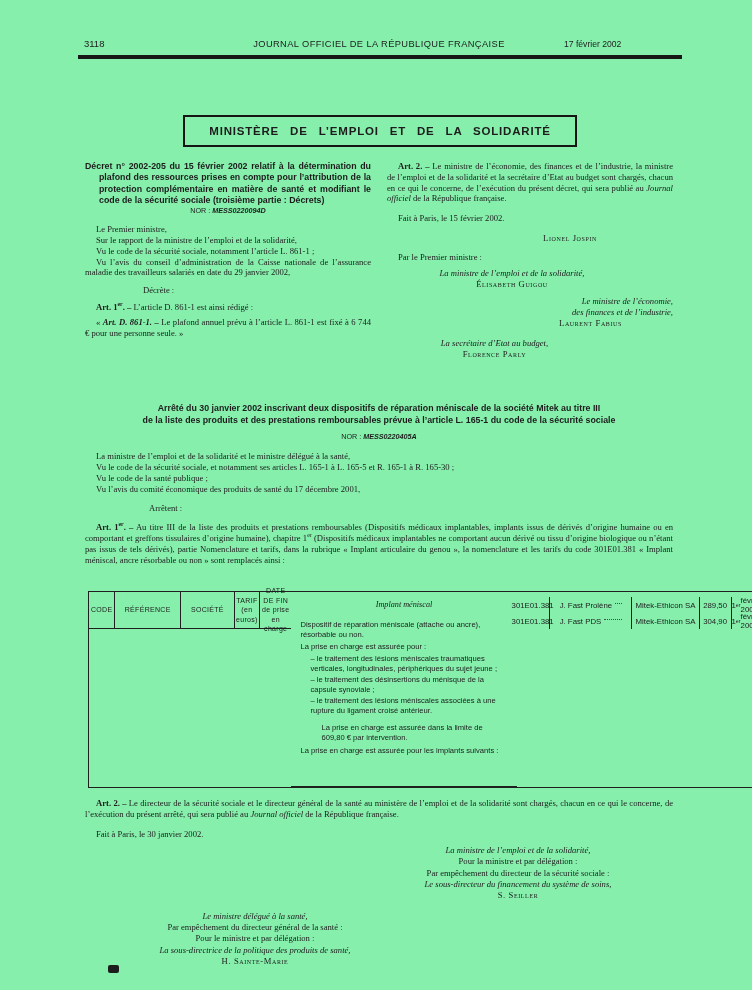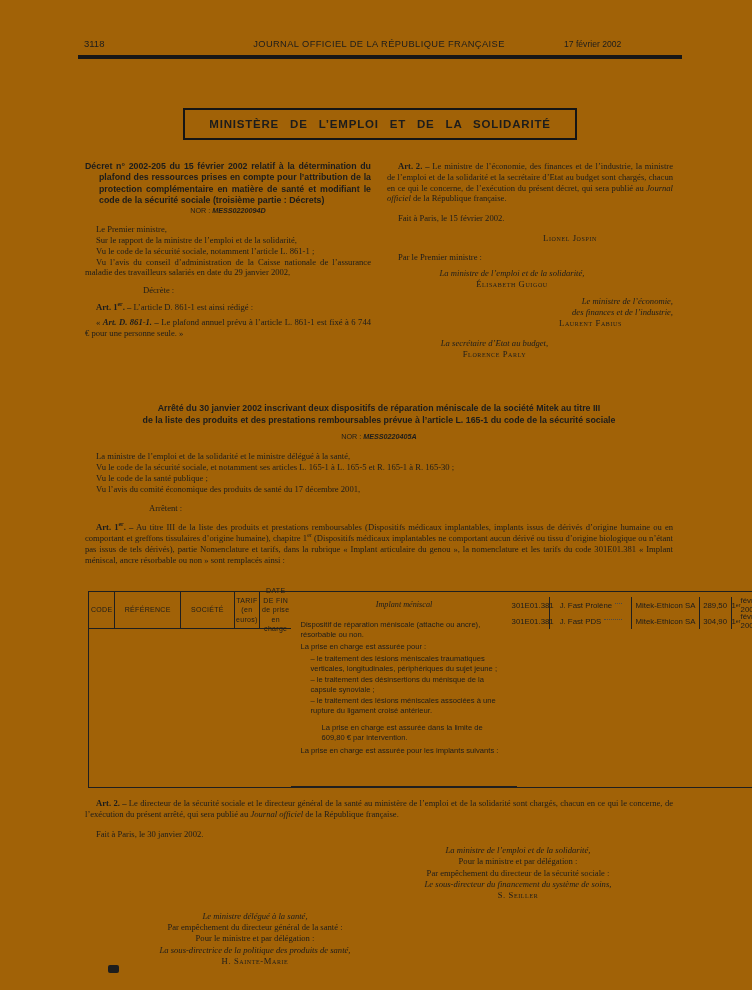--- a/index.html
+++ b/index.html
@@ -1,32 +1,32 @@
 <!DOCTYPE html>
 <html lang="fr"><head>
 <meta charset="utf-8">
 <style>
   html,body{margin:0;padding:0;background:#ffffff;}
   .page{
-    position:relative;width:752px;height:990px;background:#a16207;
+    position:relative;width:752px;height:990px;background:#86efac;
     font-family:"Liberation Serif", serif;color:#1c1c1c;overflow:hidden;
   }
   
   .runhead{
     position:absolute;left:84px;top:38px;width:590px;
     display:flex;justify-content:space-between;align-items:baseline;
     font-family:"Liberation Sans", sans-serif;
   }
   .runhead .folio{font-size:9.5px;width:110px;}
   .runhead .jtitle{flex:1;text-align:center;font-size:9.3px;letter-spacing:.4px;}
   .runhead .rdate{width:110px;text-align:left;font-size:8.6px;}
   .toprule{position:absolute;left:78px;top:55px;width:604px;height:3.5px;background:#171717;}
   
   .ministry{
-    position:absolute;left:183px;top:108px;width:390px;height:28px;
+    position:absolute;left:183px;top:115px;width:390px;height:28px;
     border:2px solid #151515;display:flex;align-items:center;justify-content:center;
     font-family:"Liberation Sans", sans-serif;font-weight:bold;font-size:11.5px;
     letter-spacing:.8px;word-spacing:7px;
   }
   
   .columns{position:absolute;left:85px;top:161px;width:588px;display:flex;gap:16px;}
   .col{width:286px;font-size:8.6px;line-height:1.26;text-align:justify;}
   .col p{margin:0;}
   .dtitle{
     font-family:"Liberation Sans", sans-serif;font-weight:bold;font-size:8.8px;

